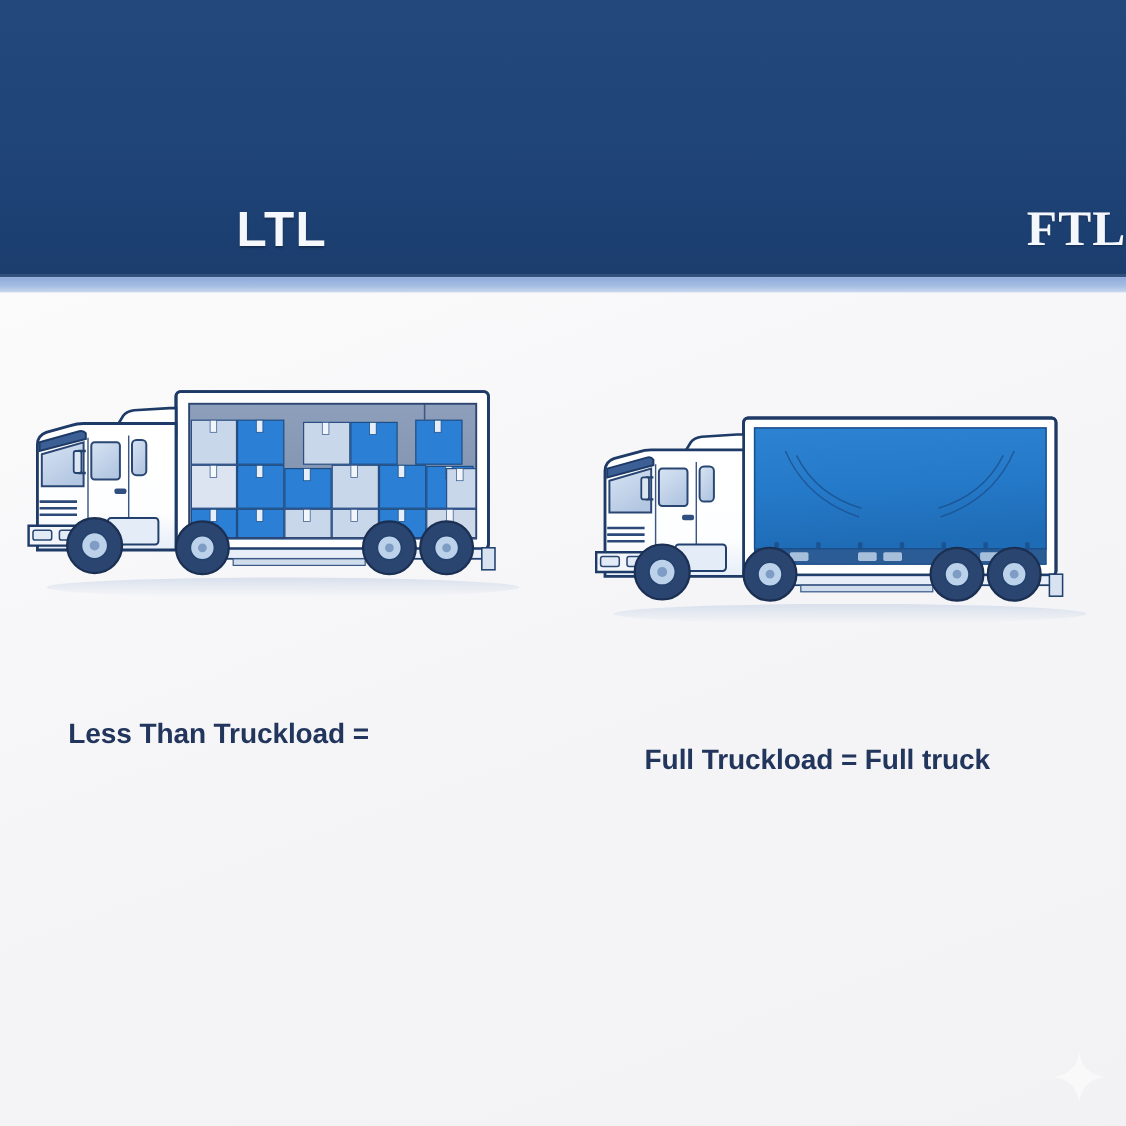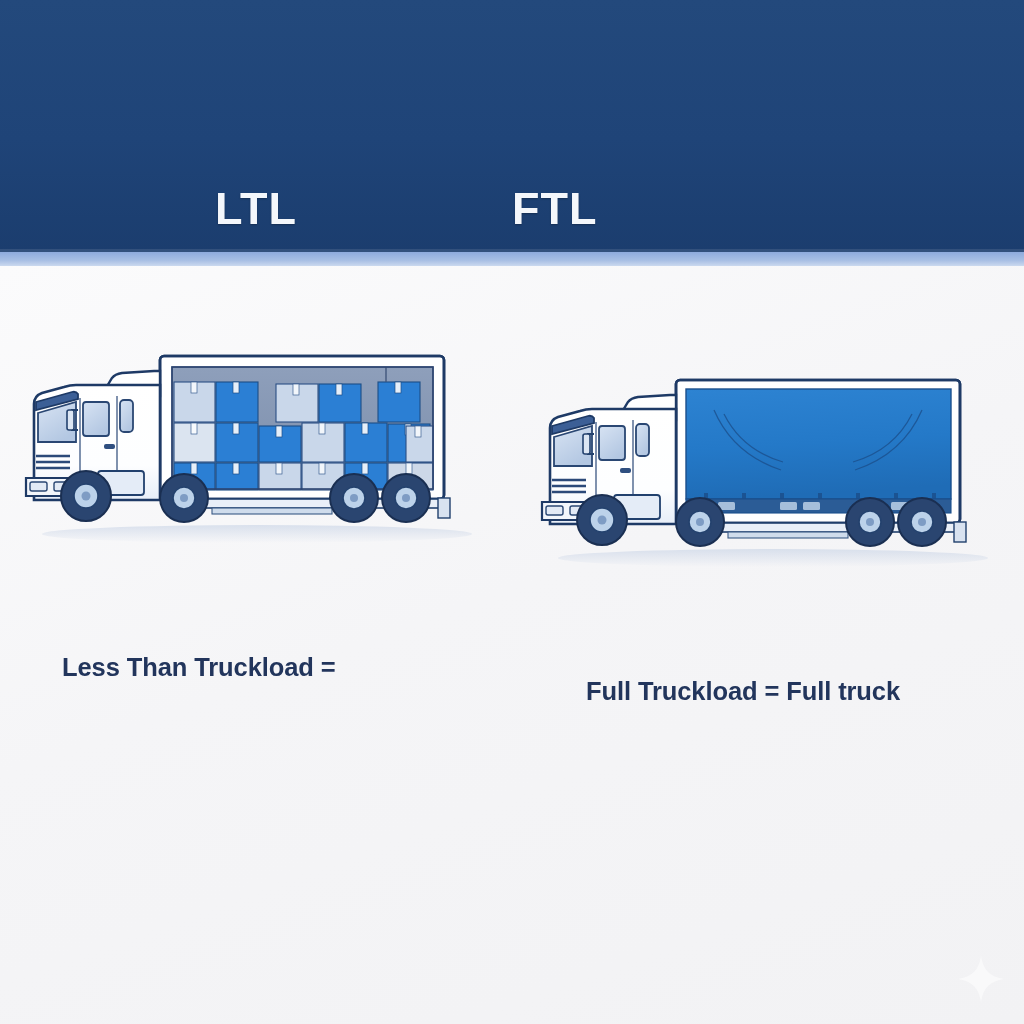--- a/index.html
+++ b/index.html
@@ -42,21 +42,21 @@
     top: 186px;
     font-size: 45px;
     font-weight: bold;
     color: #f4f7fb;
     letter-spacing: 1px;
     line-height: 1;
     text-shadow: 0 1px 2px rgba(0,0,0,0.28);
     white-space: nowrap;
   }
   .header-title.left  { left: 0;   width: 512px; text-align: center; }
-  .header-title.right { left: 512px; width: 512px; text-align: left; }
+  .header-title.right { left: 512px; width: 512px; text-align: right; font-family: Liberation Serif, serif; }
 
   
   .divider-strip {
     position: absolute;
     left: 0;
     top: 252px;
     width: 1024px;
     height: 14px;
     background: linear-gradient(180deg, #8eaadc 0%, #a8bfe4 60%, #cbd9ef 100%);
   }

